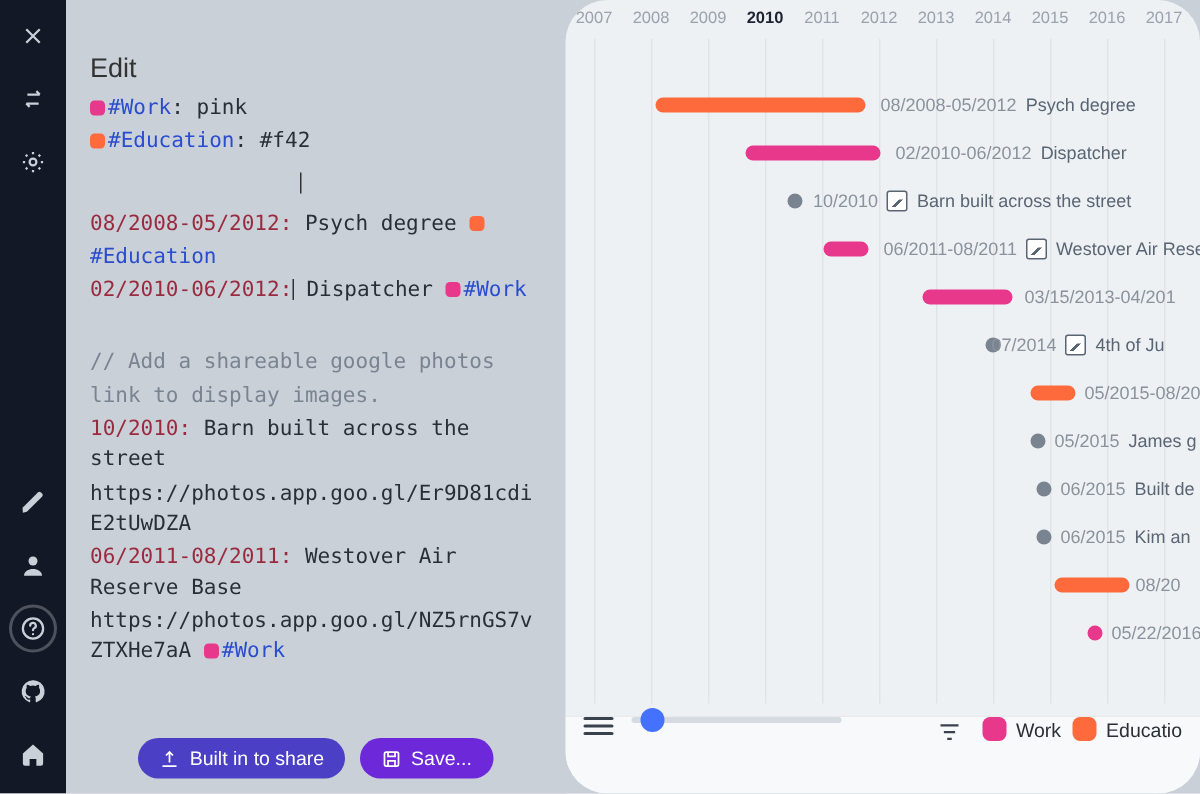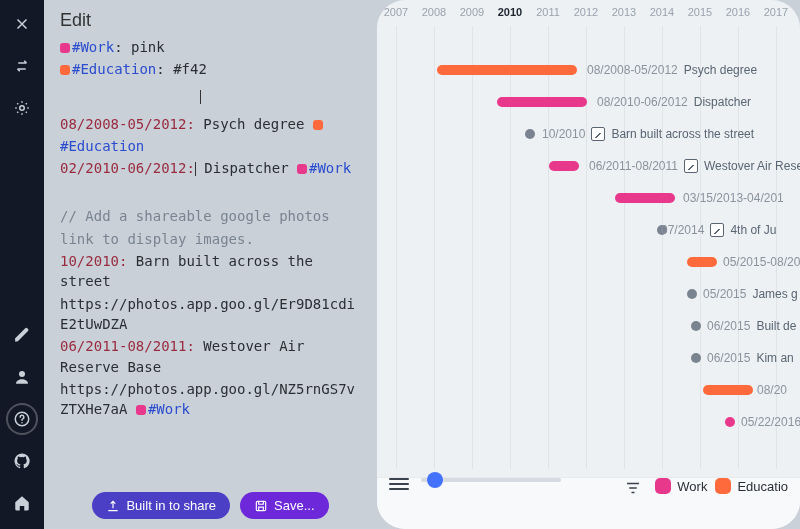--- a/index.html
+++ b/index.html
@@ -9,21 +9,21 @@
   
   .sidebar { width: 44px; background: #121826; display: flex; flex-direction: column; align-items: center; padding-top: 10px; gap: 14px; position: relative; }
   .side-btn { width: 28px; height: 28px; display: flex; align-items: center; justify-content: center; color: #c9d0d8; cursor: pointer; border-radius: 6px; }
   .side-btn svg { width: 18px; height: 18px; stroke: currentColor; fill: none; stroke-width: 2; }
   .side-spacer { flex: 1; }
   .side-btn.filled svg { fill: currentColor; stroke: none; }
   .side-btn.ring { box-shadow: 0 0 0 2px rgba(255,255,255,0.25); border-radius: 50%; }
   .side-bottom { display: flex; flex-direction: column; align-items: center; gap: 14px; padding-bottom: 12px; }
 
   
-  .editor { width: 333px; background: #c9d0d8; display: flex; flex-direction: column; position: relative; }
+  .editor { width: 333px; background: #c9d0d8; display: flex; flex-direction: column; position: relative; margin-top: 25px; }
   .editor-title { font-size: 18px; color: #333; padding: 10px 16px 6px; }
   .code { font-family: ui-monospace, "SF Mono", Menlo, Consolas, monospace; font-size: 14px; line-height: 1.45; padding: 0 16px 8px; color: #333; overflow: hidden; white-space: normal; word-break: break-word; flex: 1; }
   .code .row { margin-bottom: 2px; }
   .chip { display: inline-block; width: 10px; height: 10px; border-radius: 3px; vertical-align: middle; margin-right: 2px; }
   .c-pink { background: #e8388b; }
   .c-orange { background: #ff6a3d; }
   .tag { color: #2a4ccf; }
   .date { color: #9a2b3f; }
   .comment { color: #7a8491; }
   .txt { color: #2a2f36; }
@@ -183,21 +183,21 @@
       <div class="trow">
         <div class="bar" style="left: 60px; width: 140px; background: rgb(255, 106, 61);"></div>
         <div class="evt-label" style="left: 210px;">
           <span class="evt-date">08/2008-05/2012</span>
           <span>Psych degree</span>
         </div>
       </div>
       <div class="trow">
         <div class="bar" style="left: 120px; width: 90px; background: rgb(232, 56, 139);"></div>
         <div class="evt-label" style="left: 220px;">
-          <span class="evt-date">08/2010-06/2012</span>
+          <span class="evt-date">02/2010-06/2012</span>
           <span>Dispatcher</span>
         </div>
       </div>
       <div class="trow">
         <div class="dot" style="left: 148px; background: rgb(122, 132, 145);"></div>
         <div class="evt-label" style="left: 165px;">
           <span class="evt-date">10/2010</span>
           <span class="pic-icon"></span>
           <span>Barn built across the street</span>
         </div>

